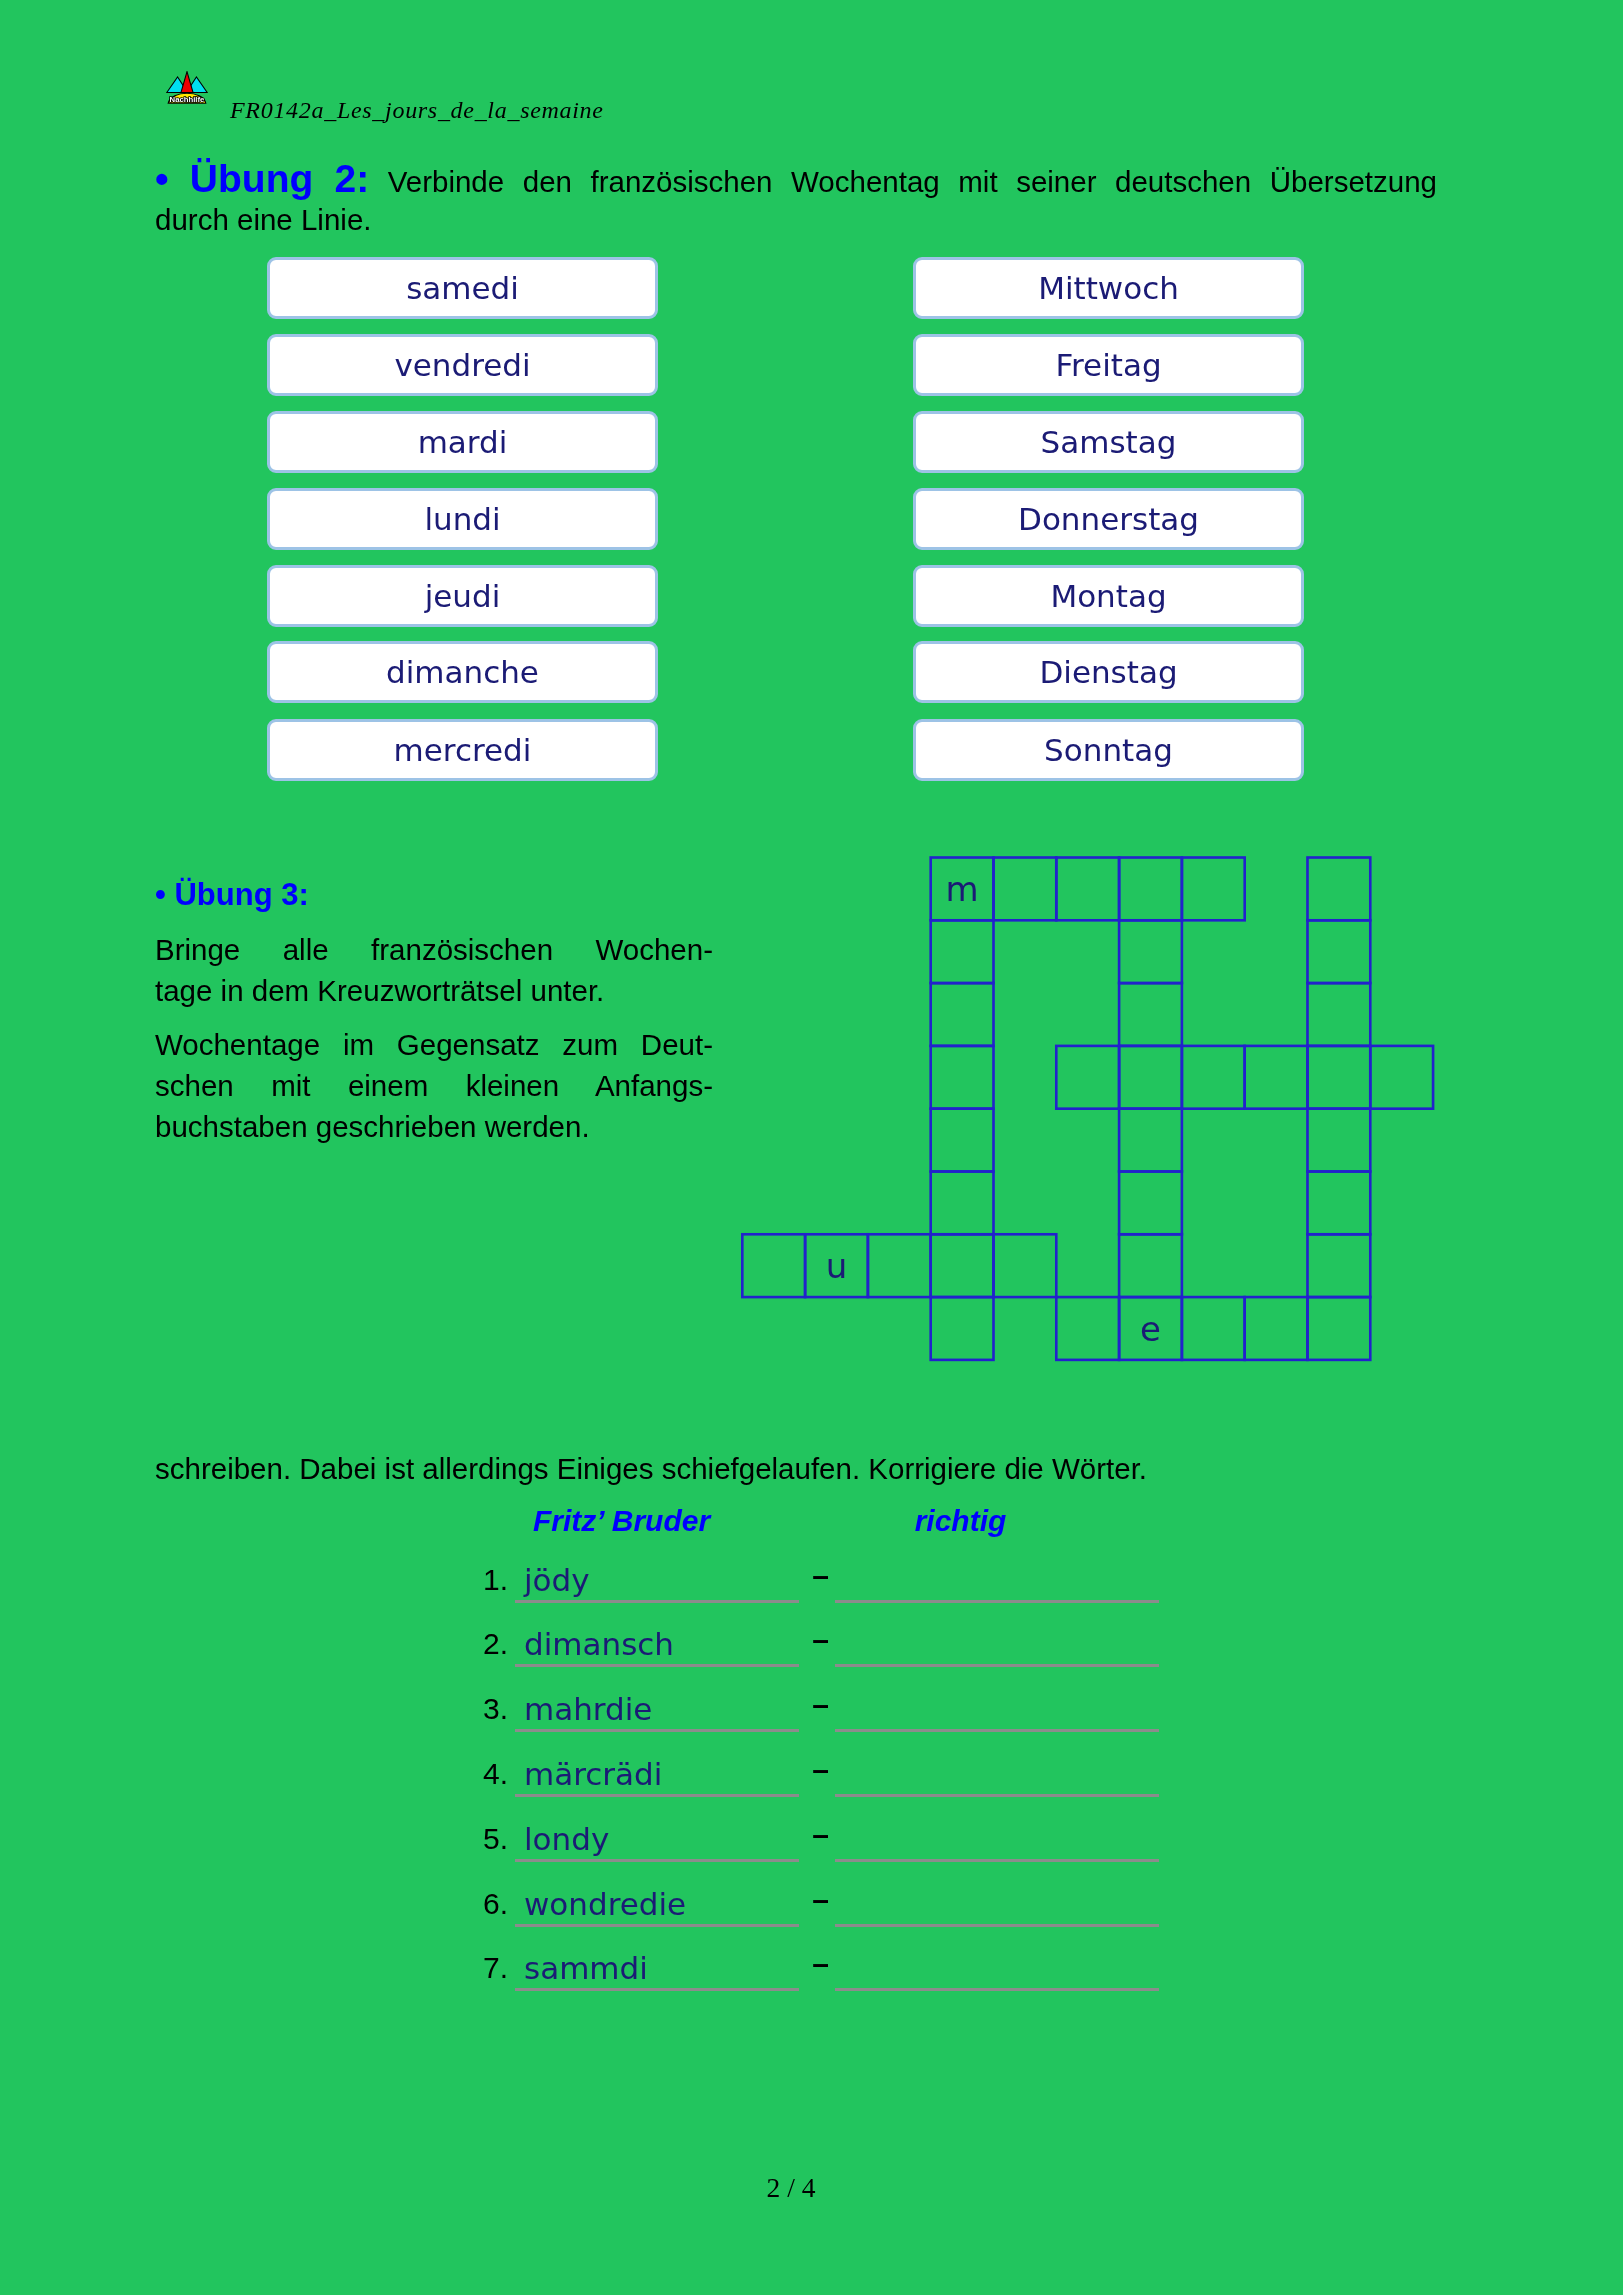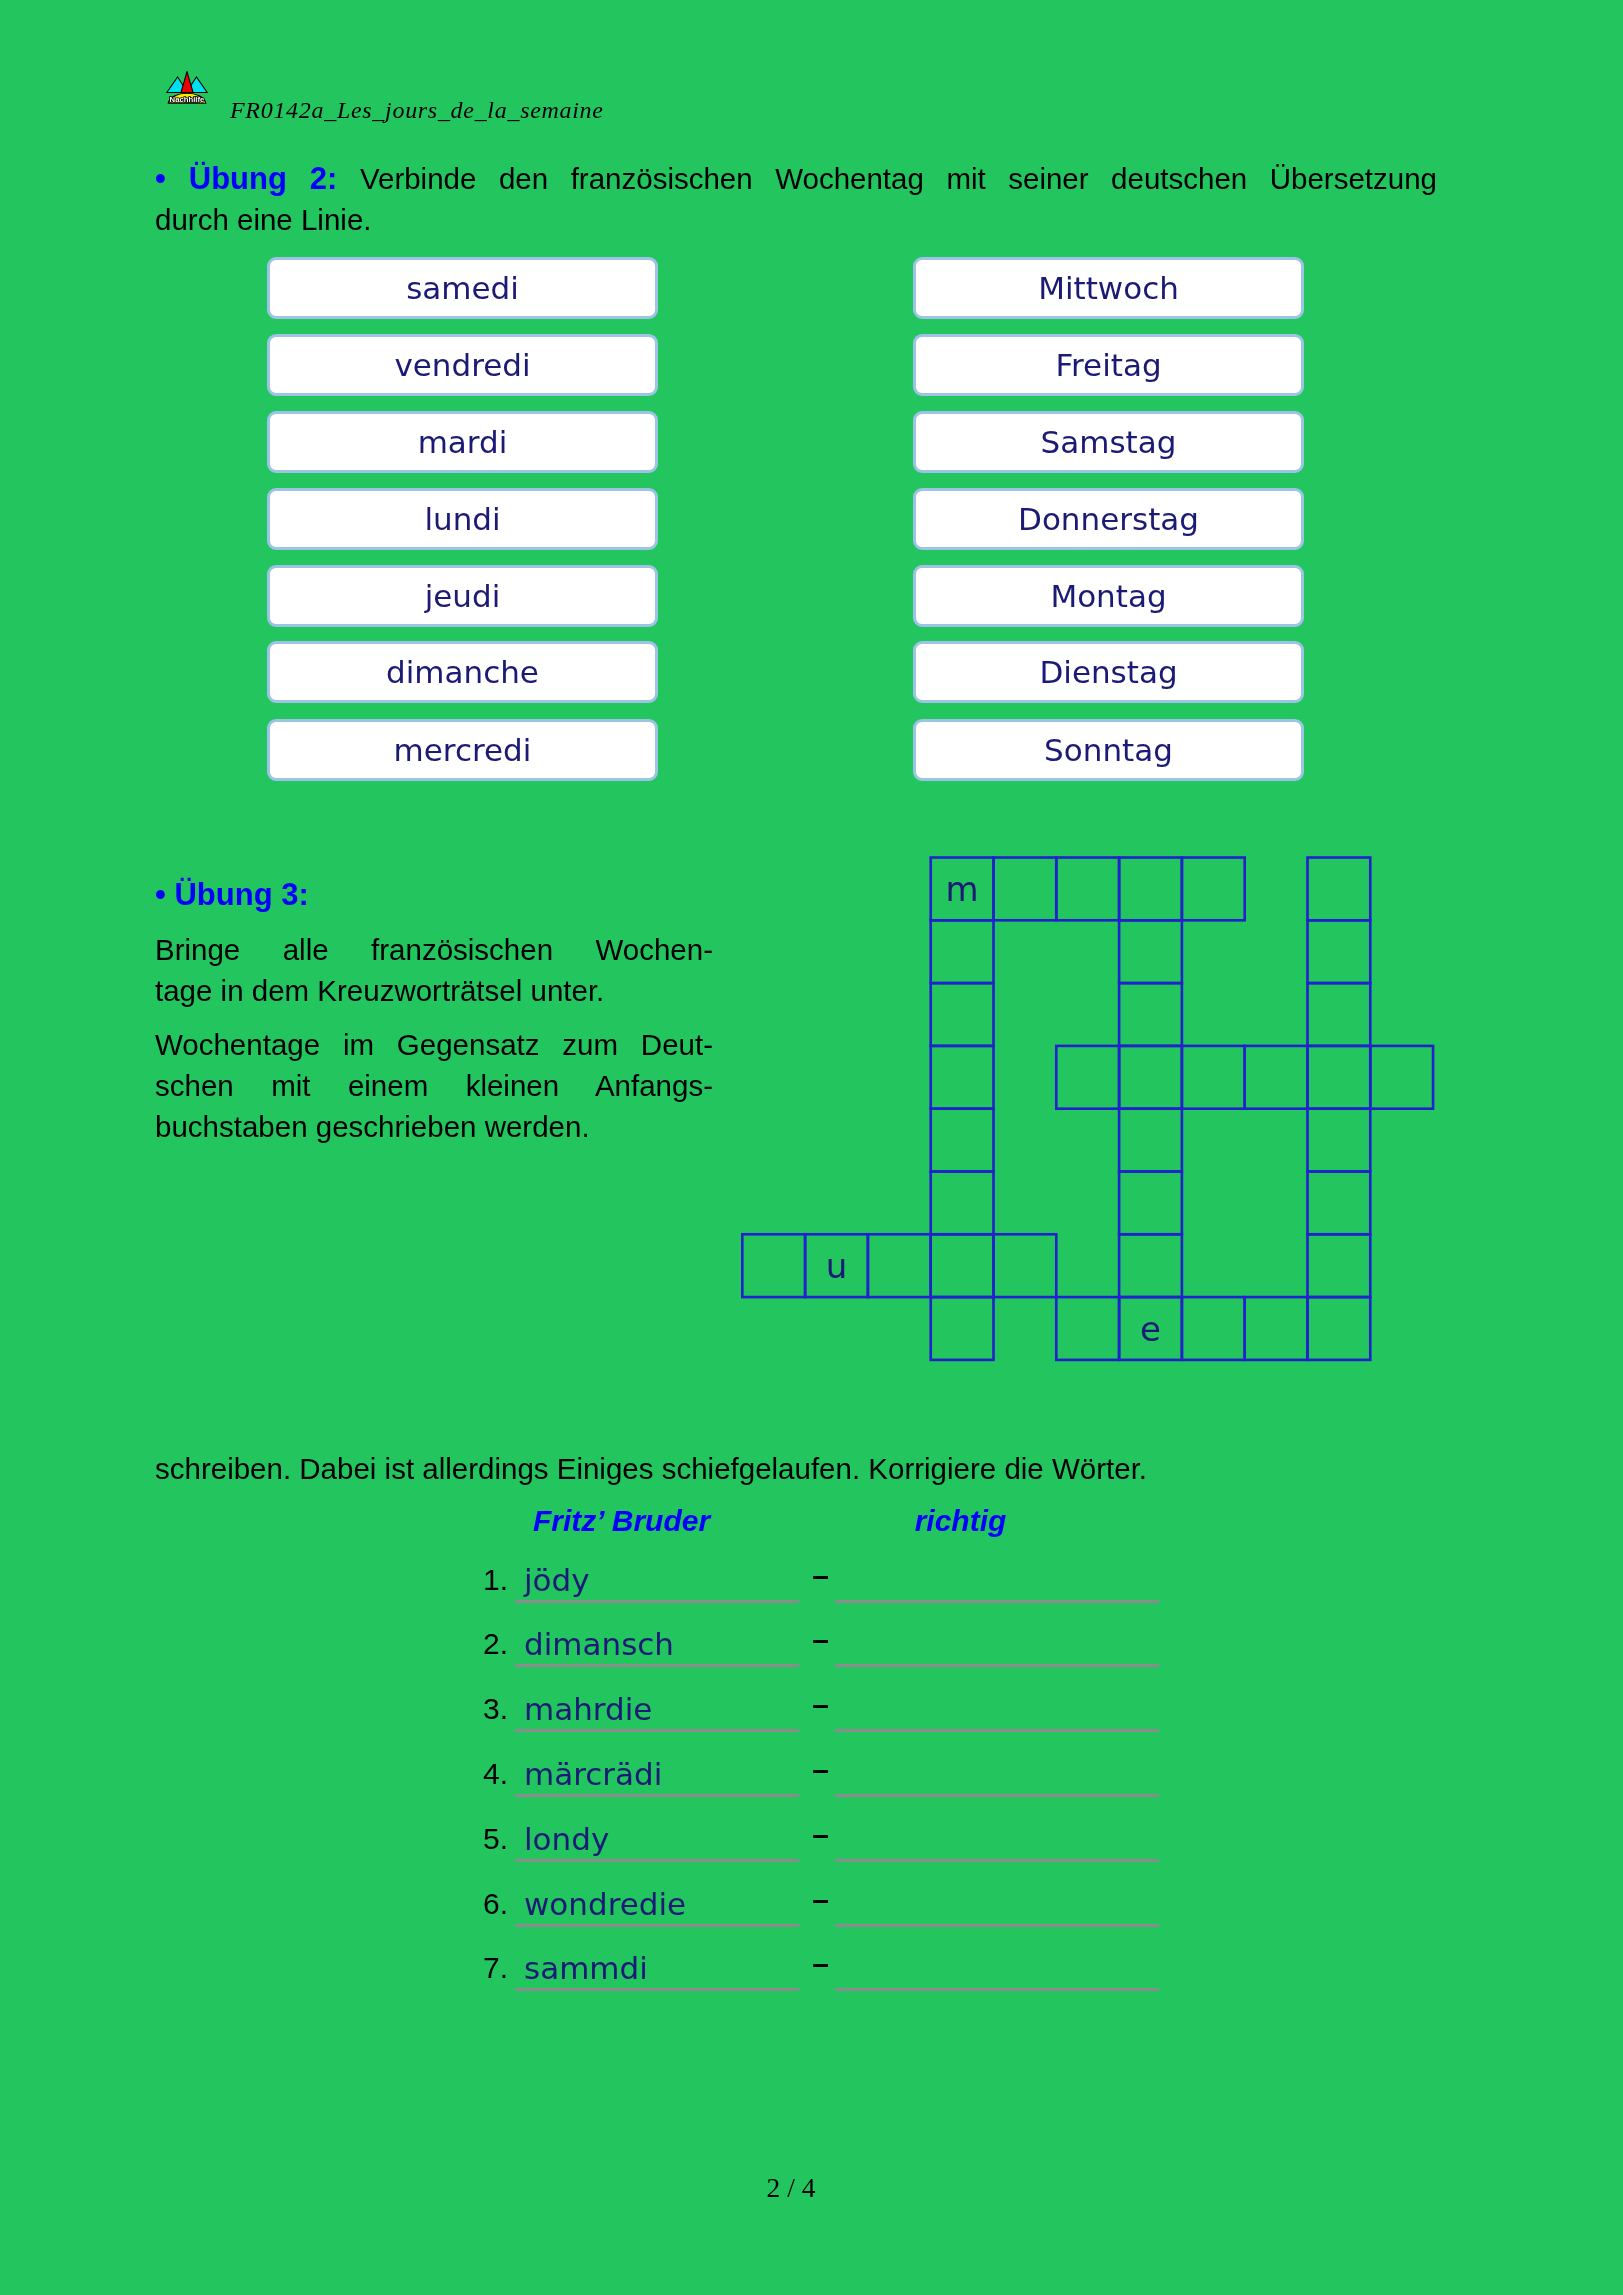--- a/index.html
+++ b/index.html
@@ -13,21 +13,21 @@
   .hdr-title {
     position:absolute; left:230px; top:97px;
     font-family:"Liberation Serif", serif; font-style:italic;
     font-size:24px; color:#000; letter-spacing:0.7px;
   }
   .logo { position:absolute; left:166px; top:71px; width:42px; height:35px; }
 
   
   .bodyline { font-size:29.5px; line-height:41px; white-space:nowrap; }
   .jline { text-align:justify; text-align-last:justify; text-justify:inter-word; white-space:normal; }
-  .blue-h { color:#0000ff; font-weight:bold; font-size:31px; }
+  .blue-h { color:#0000ff; font-weight:bold; font-size:39px; }
   .para-block { position:absolute; }
 
   
   .day-box {
     position:absolute; width:385px; height:56px;
     border:3.3px solid #9dc3e6; border-radius:9px;
     display:flex; align-items:center; justify-content:center;
     background:#fff;
   }
   .day-box span {

